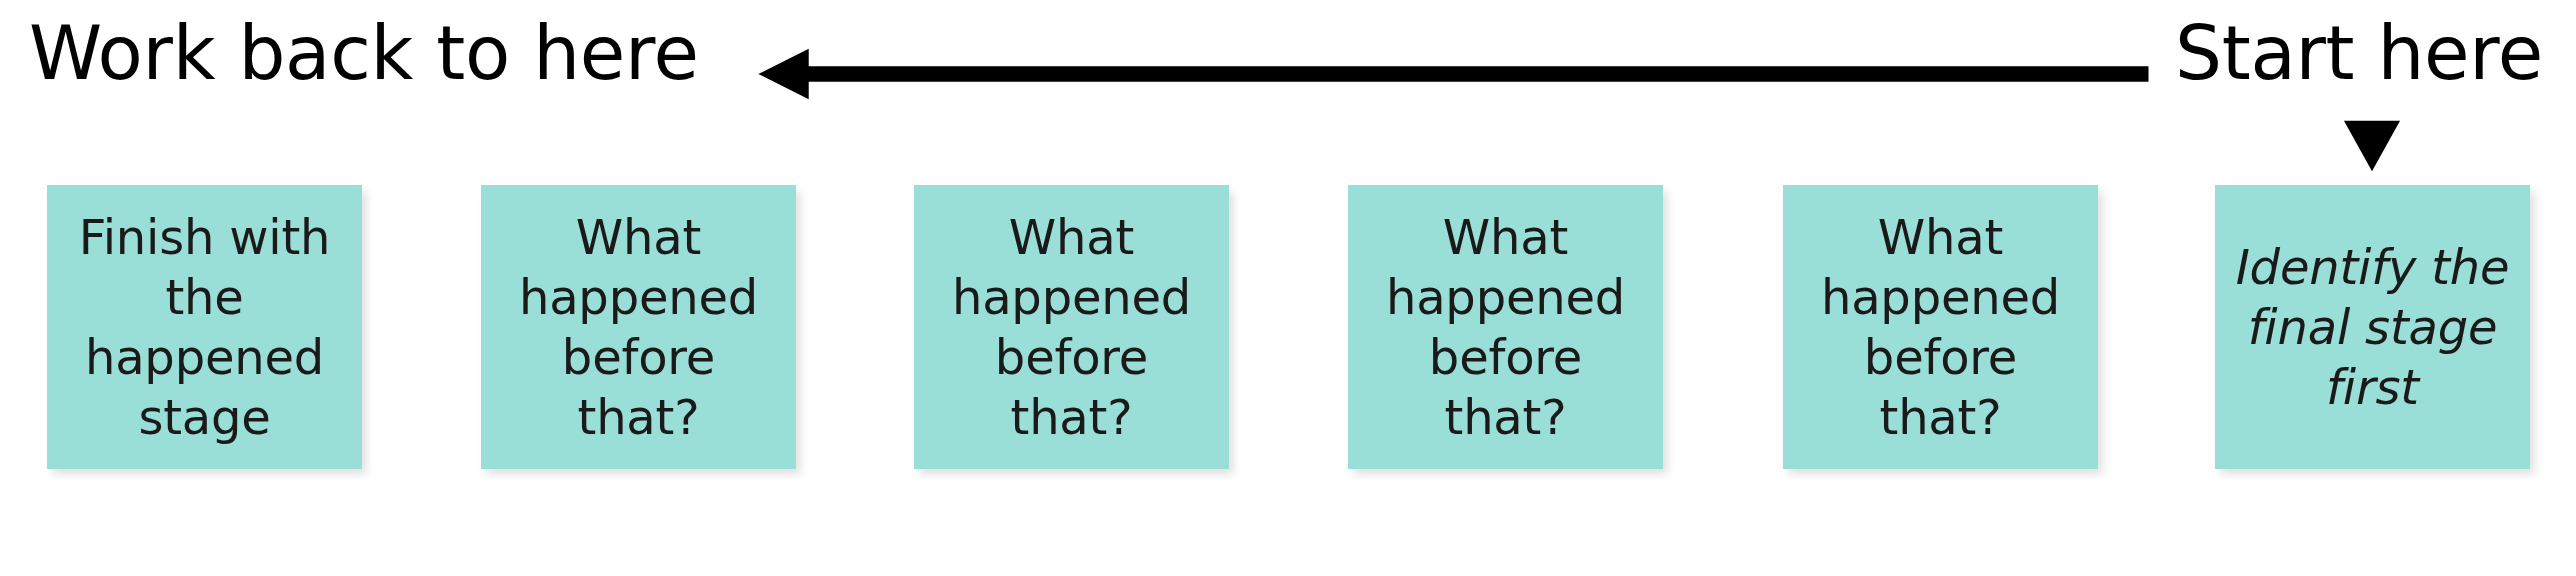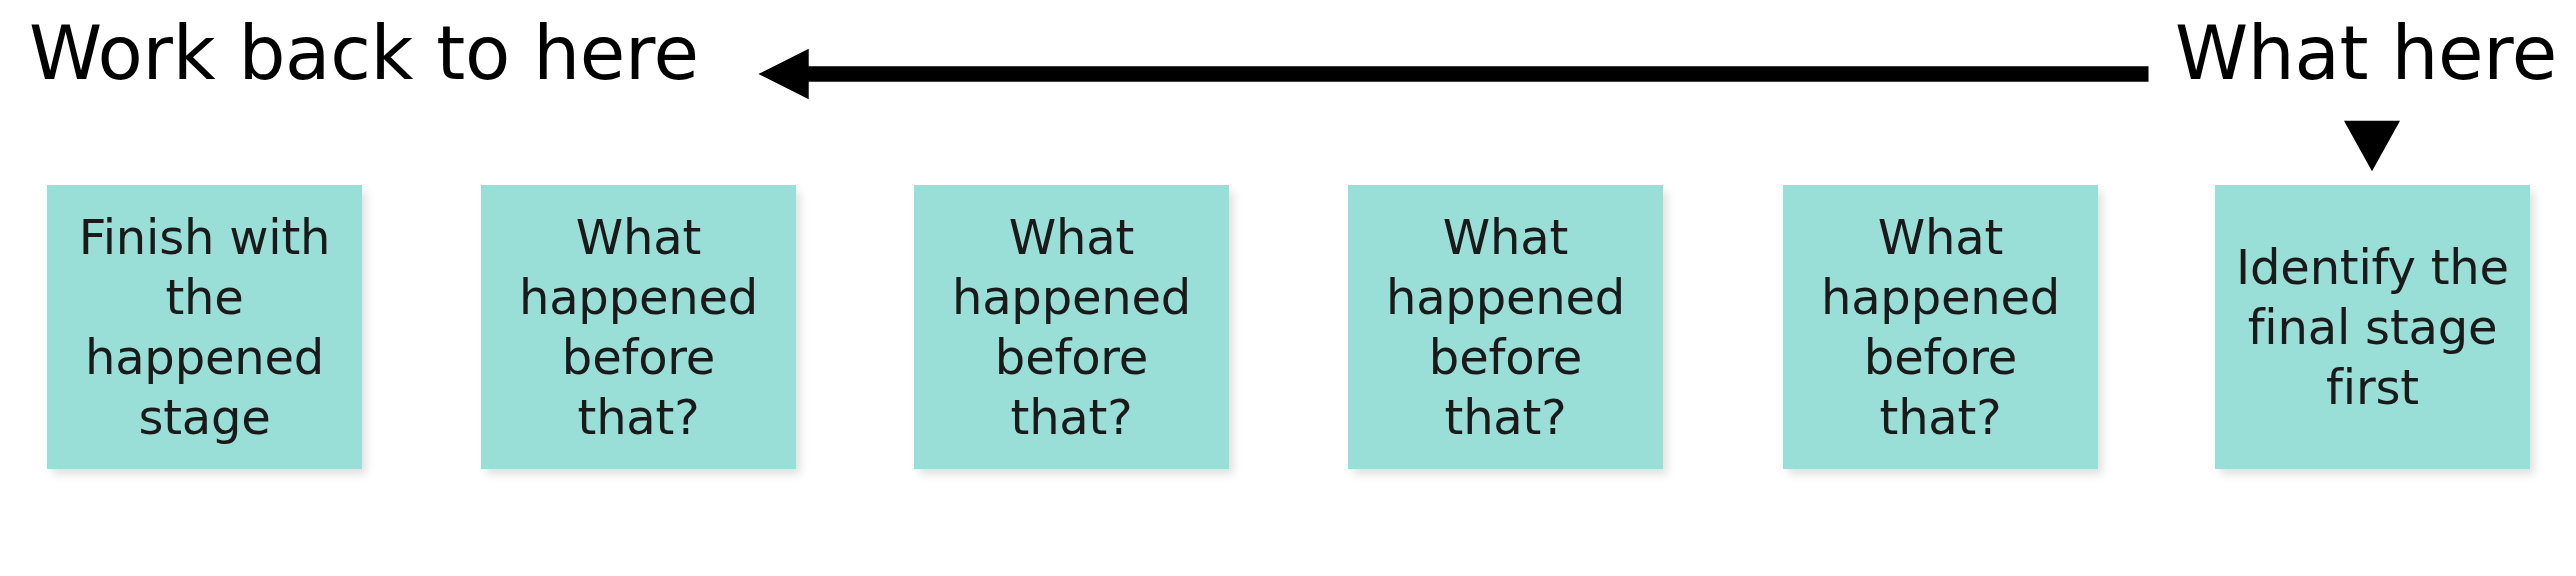--- a/index.html
+++ b/index.html
@@ -80,30 +80,30 @@
     text-align: center;
     font-weight: 400;
     letter-spacing: -0.2px;
   }
   
   .note.pos-0 { left: 47px;   }
   .note.pos-1 { left: 481px;  }
   .note.pos-2 { left: 914px;  }
   .note.pos-3 { left: 1348px; }
   .note.pos-4 { left: 1783px; }
-  .note.pos-5 { left: 2215px; }
+  .note.pos-5 { left: 2215px; font-style: italic; }
 </style>
 </head>
 <body>
 
 <div id="canvas">
 
   <div class="header-label" id="label-left">Work back to here</div>
 
-  <div class="header-label" id="label-right">What here</div>
+  <div class="header-label" id="label-right">Start here</div>
 
   <svg id="back-arrow" viewBox="0 0 1440 64" xmlns="http://www.w3.org/2000/svg">
     <path d="M5 32 L57 6 L57 24 L1440 24 L1440 40 L57 40 L57 58 Z" fill="#000000"></path>
   </svg>
 
   <svg id="down-arrow" viewBox="0 0 66 60" xmlns="http://www.w3.org/2000/svg">
     <path d="M4 4 L62 4 L33 56 Z" fill="#000000"></path>
   </svg>
 
   <div id="boxes">

